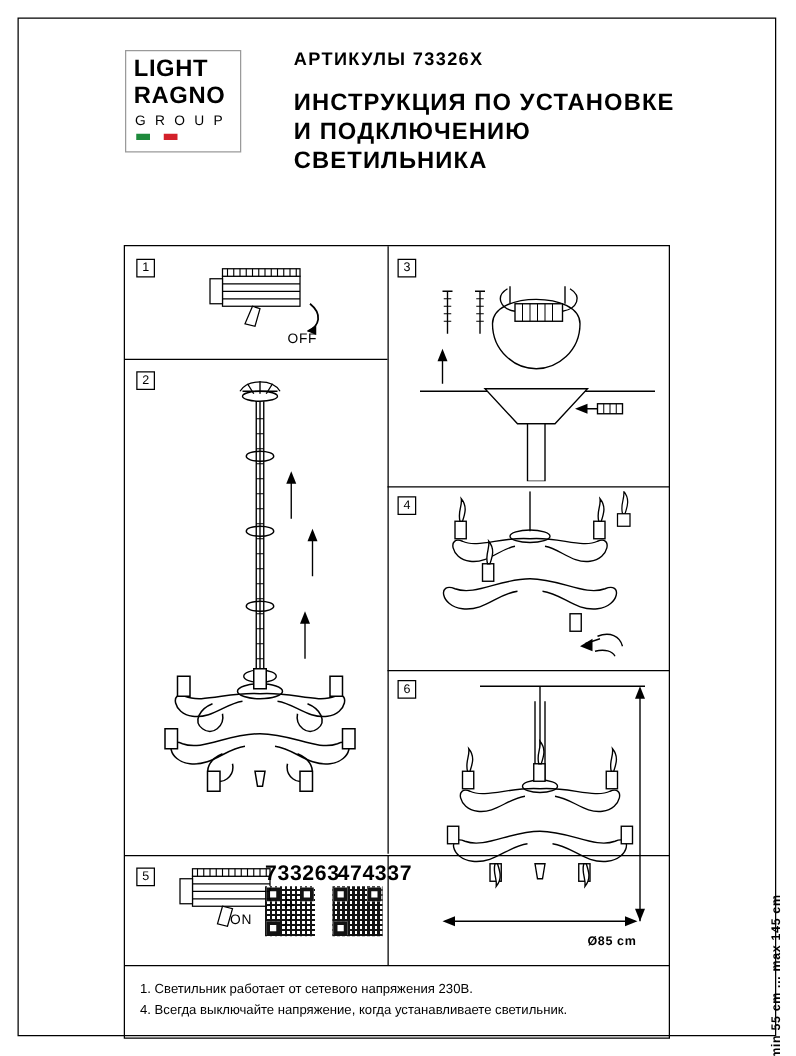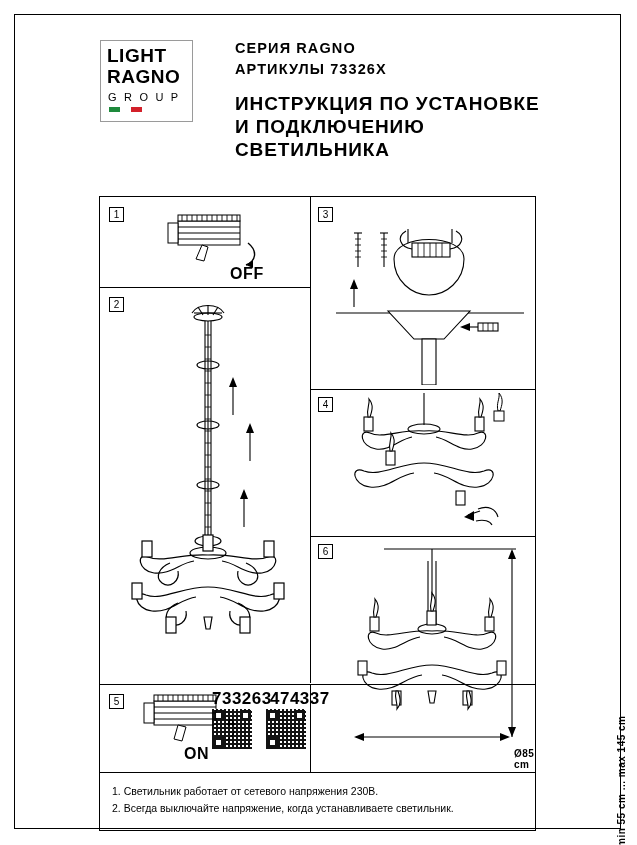--- a/index.html
+++ b/index.html
@@ -115,22 +115,22 @@
     box-sizing: border-box;
     font-size: 10px;
     line-height: 13px;
     text-align: center;
     background: #fff;
     font-family: "Liberation Sans", sans-serif;
   }
 
   .cell-label {
     position: absolute;
-    font-weight: bold;
-    font-size: 16px;
+    font-weight: normal;
+    font-size: 11px;
     letter-spacing: 0.6px;
     text-align: center;
   }
 
   .codes {
     position: absolute;
     font-weight: bold;
     font-size: 17px;
     letter-spacing: 0.5px;
   }
@@ -200,21 +200,20 @@
       </div>
       <div class="logo-group">G R O U P</div>
       <div class="logo-flag">
         <i class="flag-g"></i>
           <i class="flag-w"></i>
           <i class="flag-r"></i>
       </div>
     </div>
 
     <div class="head-right">
-      <div class="series-line">СЕРИЯ RAGNO</div>
       <div class="article-line">АРТИКУЛЫ 73326X</div>
       <div class="title-block">
         <div>ИНСТРУКЦИЯ ПО УСТАНОВКЕ</div>
         <div>И ПОДКЛЮЧЕНИЮ СВЕТИЛЬНИКА</div>
       </div>
     </div>
   </div>
 
   <div class="frame">
 
@@ -474,21 +473,21 @@
         </g>
 
         <polygon points="186,8 182,18 190,18" fill="#000"></polygon>
         <polygon points="186,196 182,186 190,186" fill="#000"></polygon>
 
         <polygon points="28,196 38,192 38,200" fill="#000"></polygon>
         <polygon points="184,196 174,192 174,200" fill="#000"></polygon>
       </svg>
     </div>
     <div class="dim-text rot" style="left:516px; top:650px;">min 55 cm ... max 145 cm</div>
-    <div class="dim-text" style="left:370px; top:551px;margin-left:44px;">Ø85 cm</div>
+    <div class="dim-text" style="left:370px; top:551px;">Ø85 cm</div>
 
     <div class="step-badge" style="left:9px; top:497px;">5</div>
     <div style="position:absolute; left:34px; top:494px;">
       <svg width="160" height="80" viewBox="0 0 160 80">
         <g stroke="#000" fill="none" stroke-width="1">
           <rect x="20" y="10" width="62" height="24" fill="#fff"></rect>
           <rect x="20" y="4" width="62" height="6" fill="#fff"></rect>
           <g stroke-width="0.9">
             <line x1="24" y1="4" x2="24" y2="10"></line>
             <line x1="29" y1="4" x2="29" y2="10"></line>
@@ -509,31 +508,31 @@
           <rect x="10" y="12" width="10" height="20" fill="#fff"></rect>
 
           <path d="M44 34 L40 48 L48 50 L52 36 Z" fill="#fff"></path>
         </g>
         <g stroke="#000" fill="none" stroke-width="1.4">
           <path d="M92 50 C102 44 104 34 96 28"></path>
         </g>
         <polygon points="96,26 92,36 101,34" fill="#000"></polygon>
       </svg>
     </div>
-    <div class="cell-label" style="left:84px; top:548px;">ON</div>
+    <div class="cell-label" style="left:84px; top:533px;">ON</div>
 
     <div class="codes" style="left:112px; top:492px;">733263</div>
     <div class="codes" style="left:170px; top:492px;">474337</div>
     <div class="qr" style="left:112px; top:512px;">
         <i></i>
       </div>
     <div class="qr" style="left:166px; top:512px;">
         <i></i>
       </div>
 
   </div>
 
   <div class="notes">
     <div>1. Светильник работает от сетевого напряжения 230В.</div>
-    <div>2. Всегда выключайте напряжение, когда устанавливаете светильник.</div>
+    <div>4. Всегда выключайте напряжение, когда устанавливаете светильник.</div>
   </div>
 
 </div>
 
 </body></html>

